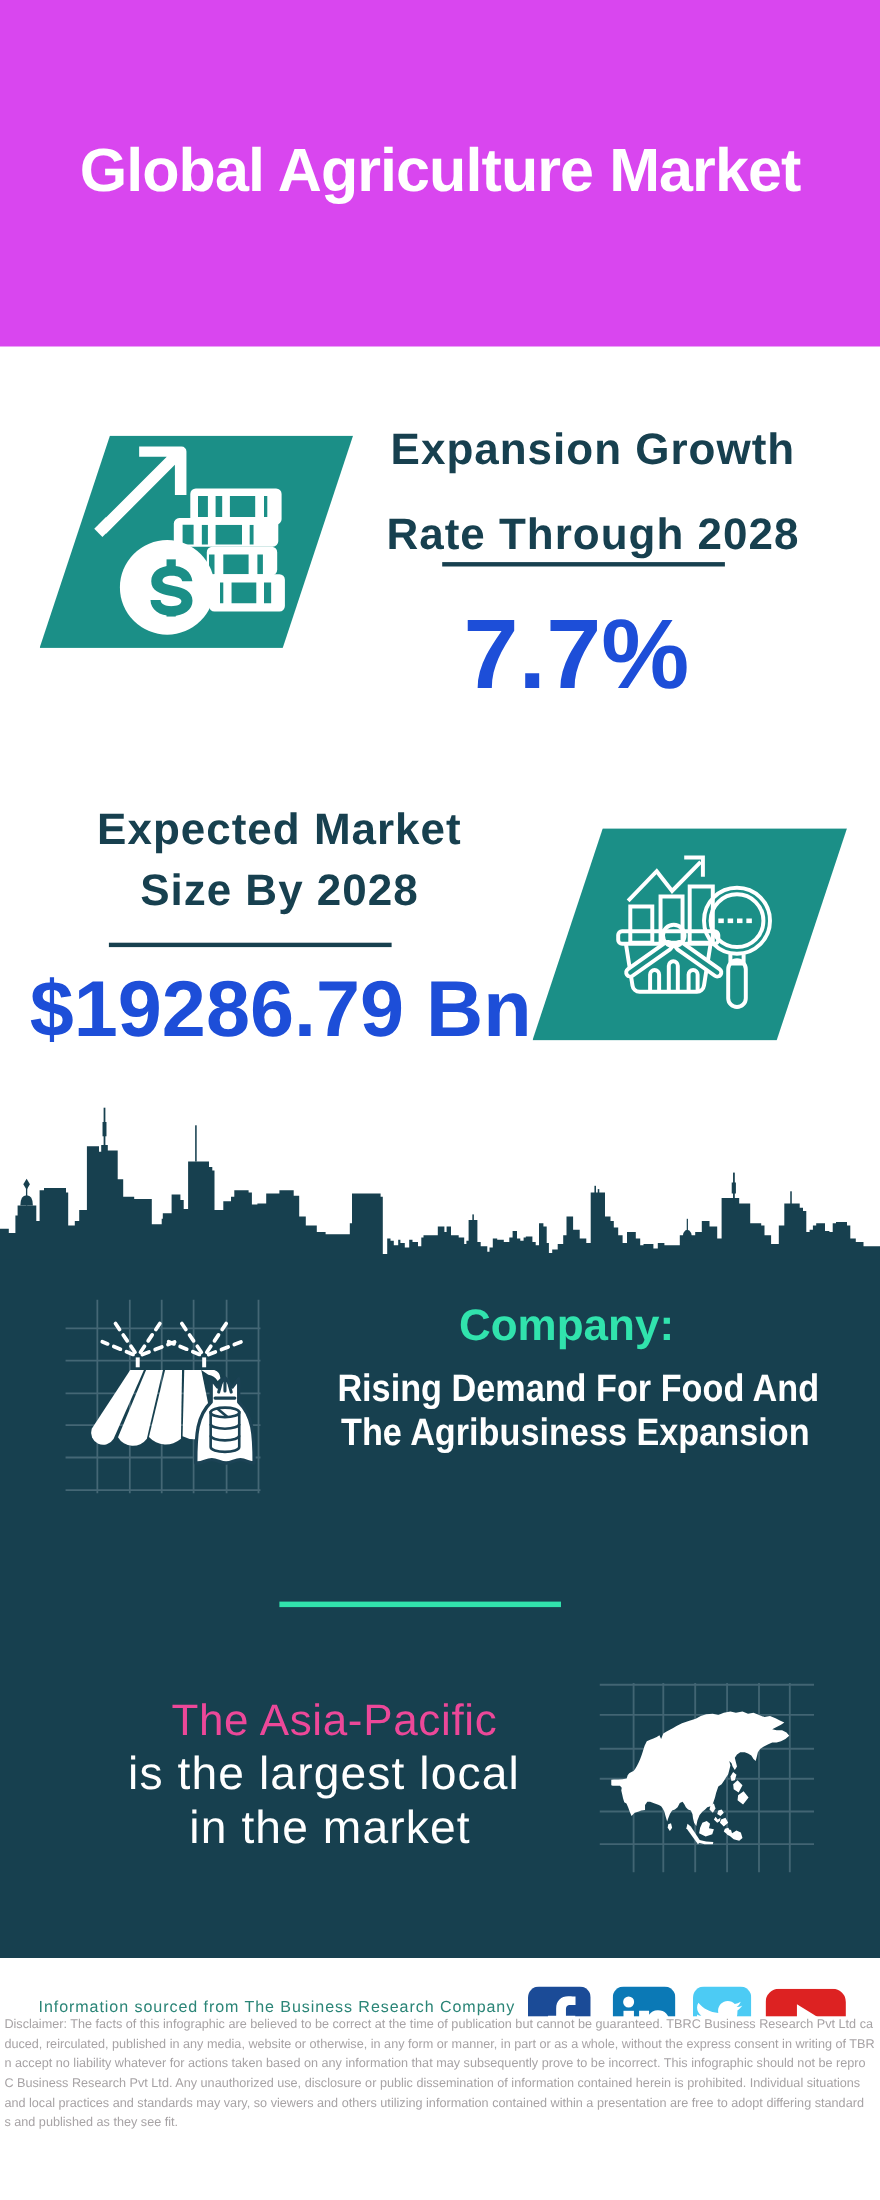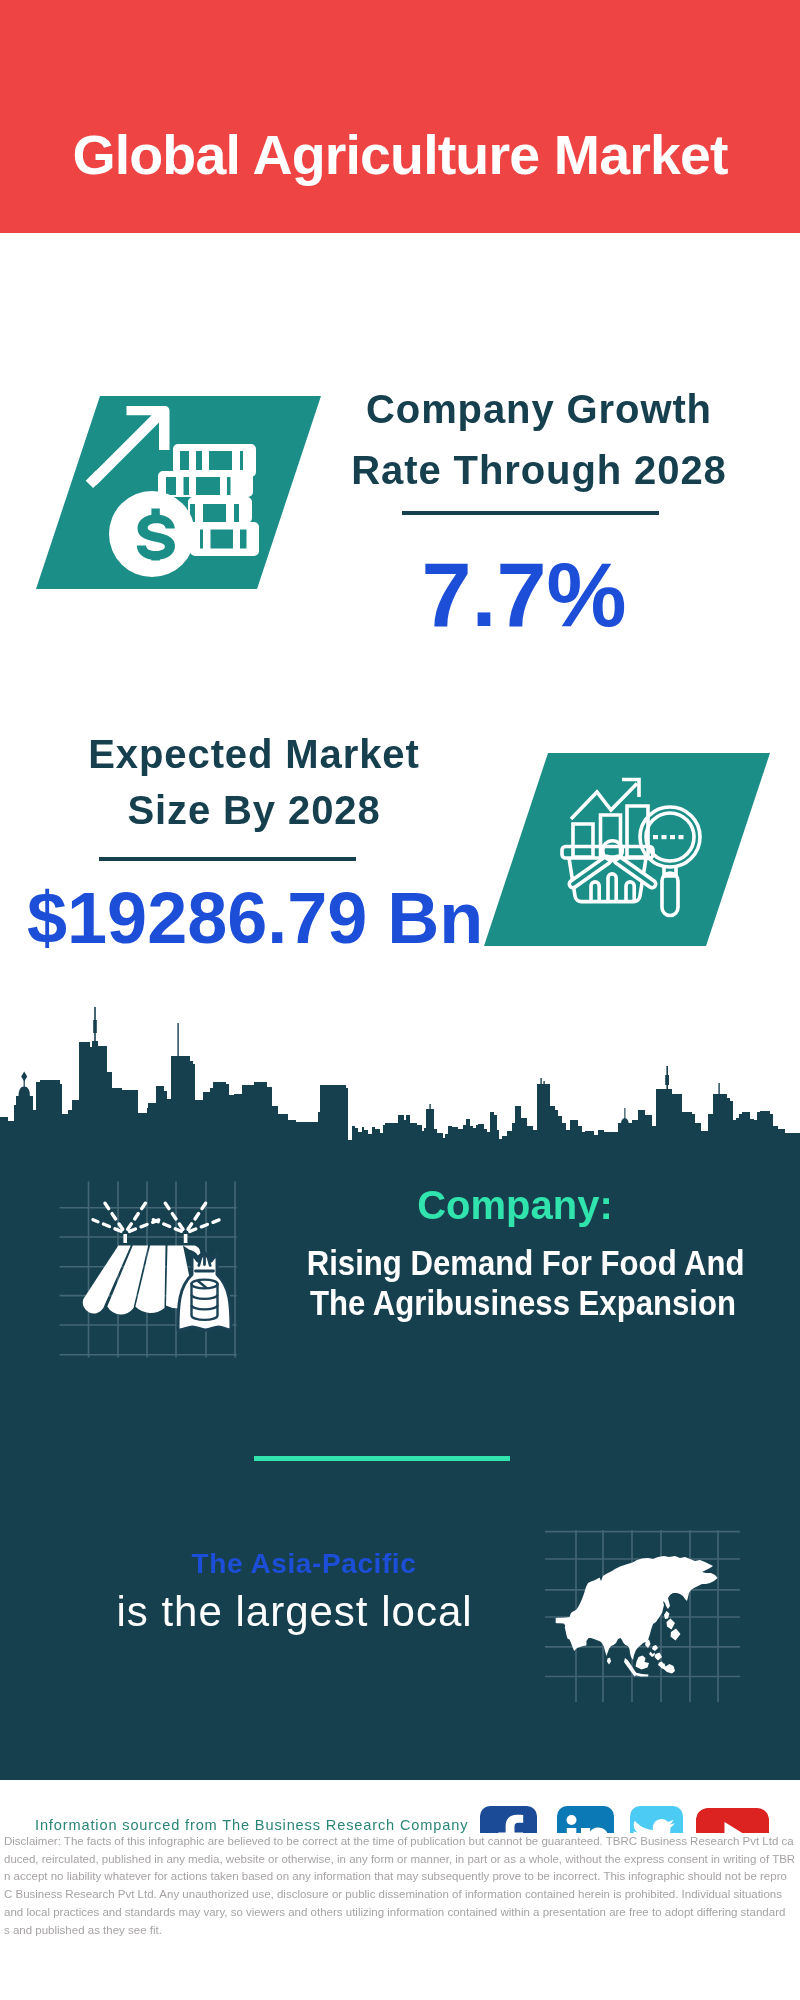--- a/index.html
+++ b/index.html
@@ -1,21 +1,21 @@
 <!DOCTYPE html>
 <html><head>
 <meta charset="utf-8">
 <style>
   html,body{margin:0;padding:0;}
   body{width:800px;height:2000px;background:#ffffff;
        font-family:"Liberation Sans",sans-serif;overflow:hidden;}
   .page{position:relative;width:800px;height:2000px;background:#fff;overflow:hidden;}
 
   
-  .header{position:absolute;left:0;top:0;width:800px;height:233px;background:#ef4444;}
+  .header{position:absolute;left:0;top:0;width:800px;height:315px;background:#d946ef;}
   .header-title{position:absolute;left:0;top:128px;width:800px;text-align:center;
       margin:0;color:#ffffff;font-size:55.5px;font-weight:bold;letter-spacing:-0.85px;line-height:55.5px;}
 
   
   .para{position:absolute;background:#1b8f87;}
   #para1{left:36px;top:396px;width:285px;height:193px;
       clip-path:polygon(64px 0,285px 0,221px 193px,0 193px);}
   #para2{left:484px;top:753px;width:286px;height:193px;
       clip-path:polygon(64px 0,286px 0,222px 193px,0 193px);}
 
@@ -31,21 +31,21 @@
 
   
   .driver-label{position:absolute;font-size:40px;font-weight:bold;color:#31e3ad;
       text-align:center;white-space:nowrap;line-height:40px;}
   .driver-text{position:absolute;font-size:34.7px;font-weight:bold;color:#ffffff;
       text-align:center;line-height:40px;white-space:nowrap;transform:scaleX(0.897);}
   .mintrule{position:absolute;background:#31e3ad;height:5px;}
 
   
   .region-text{position:absolute;text-align:center;line-height:42px;white-space:nowrap;}
-  .region-hi{color:#1d4ed8;font-size:28px;font-weight:bold;letter-spacing:0.6px;}
+  .region-hi{color:#ec4899;font-size:40px;font-weight:normal;letter-spacing:0.6px;}
   .region-rest{color:#ffffff;font-size:42px;font-weight:normal;letter-spacing:1px;}
 
   
   .footer{position:absolute;left:0;top:1780px;width:800px;height:108px;background:#ffffff;border-bottom:3px solid #000000;box-sizing:border-box;}
   .source{position:absolute;color:#2b8577;font-size:14.6px;letter-spacing:0.85px;line-height:20px;white-space:nowrap;}
   .disclaimer{position:absolute;left:0;top:1833px;width:800px;height:110px;background:#ffffff;
       color:#a7a3a5;font-size:11.5px;line-height:17.7px;padding-left:4px;box-sizing:border-box;}
   .dline{white-space:nowrap;}
   .social{position:absolute;width:64px;height:64px;border-radius:10px;}
 </style>
@@ -79,22 +79,22 @@
                M140,133.5 h3 v19 h-3 z M150.5,133.5 h22.5 v19 h-22.5 z M180,133.5 h6.5 v19 h-6.5 z"></path>
 
       <circle cx="92" cy="138" r="43"></circle>
     </g>
     <g fill="#1b8f87">
       <rect x="91.4" y="112.5" width="8.4" height="9"></rect>
       <rect x="91.4" y="155.5" width="8.4" height="9"></rect>
       <path d="M95.6,118.4 c-10.6,0 -18.1,5.8 -18.1,13.9 0,8.5 7.8,11.4 16.8,13.2 7.2,1.4 10.6,2.4 10.6,5.1 0,2.8 -3.8,4.5 -9.3,4.5 -5.7,0 -9.3,-1.9 -9.6,-5.6 h-9.2 c0.3,8.9 7.9,14.4 19.4,14.4 11.1,0 18.8,-5.6 18.8,-13.8 0,-8.6 -7.7,-11.5 -17.2,-13.4 -7.1,-1.4 -10.1,-2.3 -10.1,-4.9 0,-2.7 3.4,-4.5 8.7,-4.5 5.4,0 8.7,1.9 9.3,5.2 h9.2 c-0.7,-8.5 -7.9,-14.1 -19.3,-14.1 z"></path>
     </g>
   </svg>
-  <div class="stat-head" style="left:339px;top:389px;width:400px">Company Growth</div>
-  <div class="stat-head" style="left:339px;top:450px;width:400px">Rate Through 2028</div>
+  <div class="stat-head" style="left:339px;top:389px;width:400px">Expansion Growth</div>
+  <div class="stat-head" style="left:339px;top:466px;width:400px">Rate Through 2028</div>
   <div class="rule" style="left:402px;top:511px;width:257px"></div>
   <div class="bigval" style="left:324px;top:550px;width:400px;text-align:center;font-size:90px">7.7%</div>
 
   <div class="para" id="para2"></div>
   <svg id="icon2" width="150" height="160" viewBox="0 0 150 160" style="position:absolute;left:560px;top:770px">
     <g fill="none" stroke="#ffffff" stroke-width="3.6" stroke-linecap="butt" stroke-linejoin="miter">
 
       <polyline points="11,49 37,22 51,40 77,13.5"></polyline>
       <polyline points="62,9.5 79,9.5 79,27"></polyline>
 
@@ -213,20 +213,21 @@
     </g>
   </svg>
   <div class="driver-label" style="left:275px;top:1185px;width:480px">Company:</div>
   <div class="driver-text" style="left:282px;top:1243px;width:480px">Rising Demand For Food And</div>
   <div class="driver-text" style="left:283px;top:1283px;width:480px">The Agribusiness Expansion</div>
 
   <div class="mintrule" style="left:254px;top:1456px;width:256px"></div>
 
   <div class="region-text region-hi" style="left:74px;top:1542.5px;width:460px">The Asia-Pacific</div>
   <div class="region-text region-rest" style="left:64.5px;top:1591px;width:460px">is the largest local</div>
+  <div class="region-text region-rest" style="left:70px;top:1640px;width:460px">in the market</div>
   <svg id="icon4" width="195" height="195" viewBox="0 0 195 195" style="position:absolute;left:545px;top:1515px">
     <g stroke="#4d6e7c" stroke-width="1.7" fill="none" opacity="0.8">
       <path d="M31,15 V187 M58,15 V187 M87,15 V187 M116,15 V187 M145,15 V187 M173,15 V187"></path>
       <path d="M0,16.6 H195 M0,44 H195 M0,74.8 H195 M0,102 H195 M0,131.8 H195 M0,161.5 H195"></path>
     </g>
     <g fill="#ffffff">
       <path d="M87.5,47.5 L92.0,45.0 L97.0,43.5 L103.0,43.0 L108.0,44.0 L113.0,42.0 L119.0,41.0 L124.0,42.0 L130.0,41.0 L135.0,43.0 L140.0,42.0 L145.0,44.0 L150.0,46.0 L155.0,45.0 L160.0,47.0 L164.0,49.0 L168.0,51.0 L165.0,53.0 L161.0,55.0 L157.0,57.0 L161.0,58.0 L166.0,58.0 L170.0,60.0 L172.5,63.0 L169.0,66.0 L165.0,68.0 L161.0,69.0 L157.0,69.0 L153.0,71.0 L149.0,73.0 L146.0,75.0 L144.0,78.0 L143.0,82.0 L142.0,86.0 L140.0,84.0 L138.0,81.0 L135.0,79.0 L132.0,78.0 L128.0,78.0 L125.0,80.0 L123.0,83.0 L124.0,87.0 L125.0,91.0 L123.0,94.0 L121.0,91.0 L120.0,88.0 L118.0,86.0 L119.0,90.0 L118.0,94.0 L117.0,98.0 L115.0,101.0 L113.0,104.0 L111.0,107.0 L108.0,109.0 L107.0,112.0 L106.0,115.0 L105.0,119.0 L104.0,122.0 L103.0,125.0 L101.0,127.0 L98.0,128.0 L96.0,130.0 L93.5,132.0 L91.0,135.0 L89.0,140.0 L88.0,145.0 L86.0,142.0 L85.0,138.0 L84.5,134.0 L83.0,131.0 L80.5,130.0 L78.5,128.0 L77.0,125.0 L75.5,123.0 L73.0,124.0 L71.0,128.0 L68.5,130.0 L66.0,131.0 L64.0,134.0 L62.5,138.0 L61.5,141.0 L60.0,136.0 L59.0,132.0 L57.5,129.0 L56.0,127.0 L54.0,126.0 L51.5,125.0 L49.0,124.0 L46.0,123.0 L43.5,123.0 L41.4,126.0 L41.4,130.4 L38.0,131.0 L35.0,132.0 L32.0,133.0 L29.1,135.9 L27.5,132.0 L26.0,128.0 L24.5,124.5 L22.5,123.5 L21.4,119.8 L20.6,116.1 L19.8,112.8 L20.2,110.3 L18.6,108.5 L15.0,108.3 L12.0,108.3 L10.7,108.0 L10.7,103.0 L13.0,102.7 L17.0,102.7 L21.0,102.5 L24.7,101.9 L25.6,98.8 L27.0,97.0 L29.0,96.0 L31.0,95.0 L32.5,93.0 L34.0,90.5 L35.5,87.5 L37.0,84.0 L38.5,80.0 L39.8,76.0 L41.0,72.0 L43.0,68.0 L46.0,66.5 L49.0,65.5 L52.0,64.0 L54.5,62.5 L56.0,66.0 L58.0,61.0 L61.0,59.0 L64.0,57.5 L67.0,56.0 L70.0,54.0 L75.0,51.5 L81.0,49.5 Z"></path>
 
       <path d="M119,100 l2.5,-4 3,2.5 -1.5,5 -3,0.5 z M121.5,107 l4,-3.5 4.5,4.5 -3.5,6.5 -4.5,-3 z M126,117 l5,-3.5 4.5,5.5 -5,6.5 -5,-4 z"></path>
 

